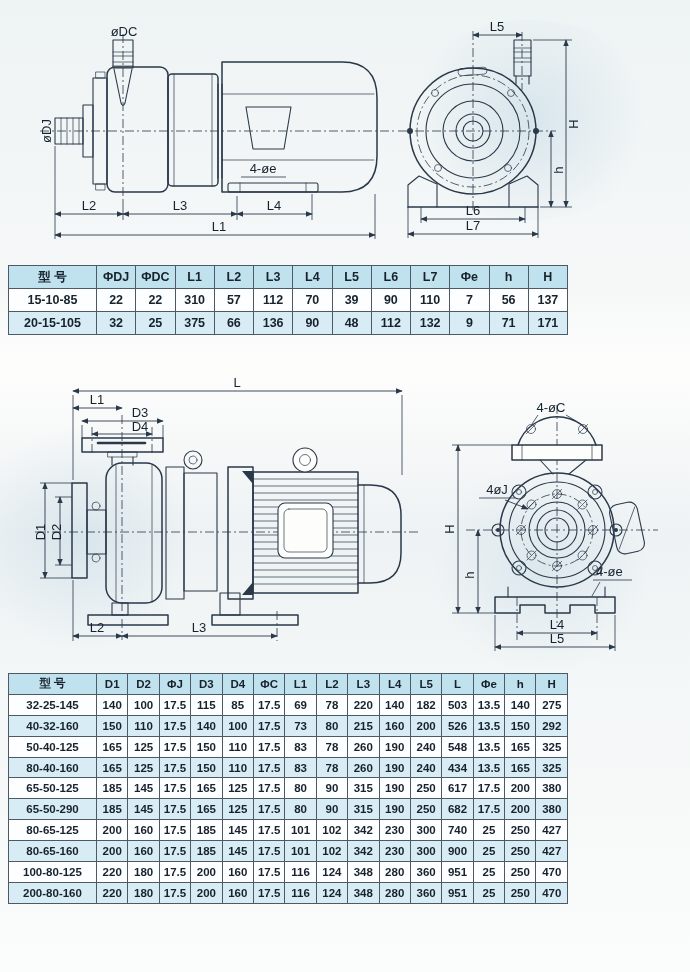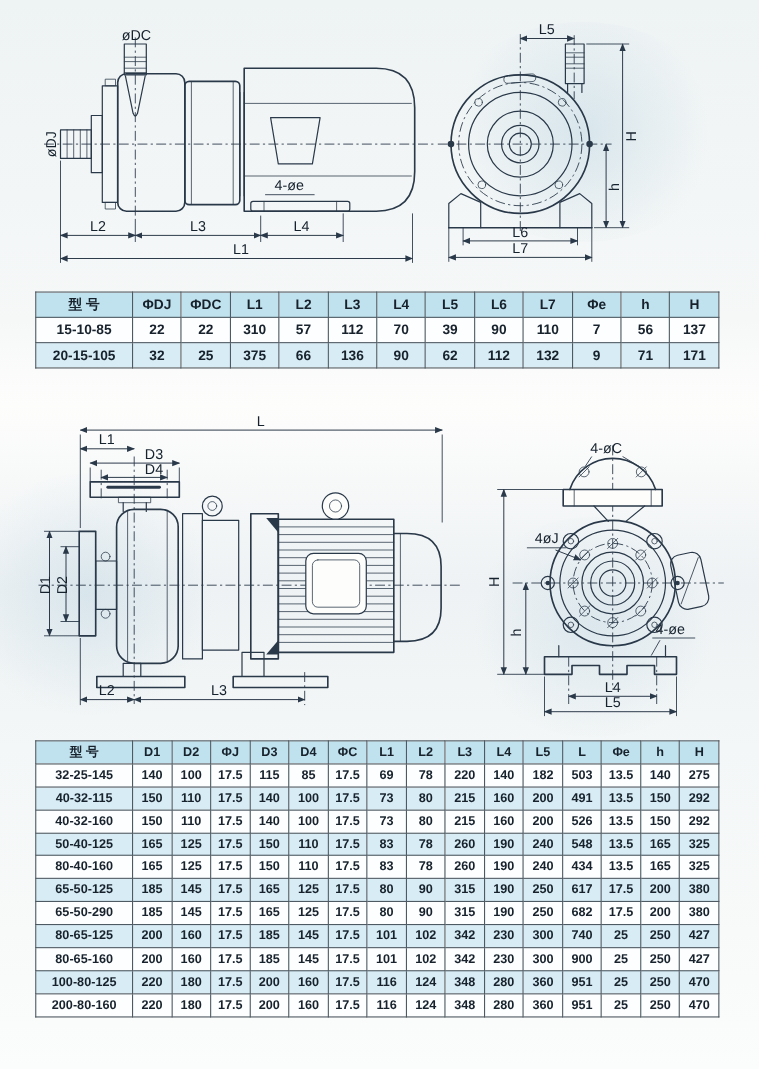--- a/index.html
+++ b/index.html
@@ -18,21 +18,21 @@
   .ln{fill:none;stroke:#2a3949;stroke-width:1.1;stroke-linejoin:round;stroke-linecap:round;}
   .fat{stroke-width:1.5;}
   .thin{stroke-width:.7;}
   .cl{fill:none;stroke:#2a3949;stroke-width:.8;stroke-dasharray:9 3 2 3;}
   .dim{fill:none;stroke:#2a3949;stroke-width:.9;}
   .ext{fill:none;stroke:#2a3949;stroke-width:.8;}
   .solid{fill:#2a3949;stroke:none;}
   .wfill{fill:#fdfdfc;}
   text.dlab{fill:#16222e;font-family:"Liberation Sans",sans-serif;font-size:13px;font-weight:500;}
 
-  table.dims{position:absolute;left:8px;width:622px;border-collapse:collapse;table-layout:fixed;margin-left:24px;}
+  table.dims{position:absolute;left:8px;width:560px;border-collapse:collapse;table-layout:fixed;}
   #table1{top:265px;}
   #table2{top:673px;}
   .dims th,.dims td{border:1px solid #4e5a63;text-align:center;vertical-align:middle;
       color:#17222c;padding:0;overflow:hidden;white-space:nowrap;}
   .dims th{background:#bfe2ee;font-weight:bold;}
   .dims tbody tr:nth-child(odd) td{background:#fdfeff;}
   .dims tbody tr:nth-child(even) td{background:#d7ecf5;}
   #table1 th,#table1 td{height:22px;font-size:12.5px;font-weight:bold;}
   #table2 th,#table2 td{height:19.9px;font-size:11.5px;font-weight:bold;}
   .dims th:first-child,.dims td:first-child{width:87px;}
@@ -176,21 +176,21 @@
           <td>137</td>
         </tr>
         <tr>
           <td>20-15-105</td>
           <td>32</td>
           <td>25</td>
           <td>375</td>
           <td>66</td>
           <td>136</td>
           <td>90</td>
-          <td>62</td>
+          <td>48</td>
           <td>112</td>
           <td>132</td>
           <td>9</td>
           <td>71</td>
           <td>171</td>
         </tr>
       </tbody>
     </table>
 
   <svg id="drawing2" width="690" height="280" viewBox="0 0 690 280">
@@ -379,38 +379,20 @@
           <td>78</td>
           <td>220</td>
           <td>140</td>
           <td>182</td>
           <td>503</td>
           <td>13.5</td>
           <td>140</td>
           <td>275</td>
         </tr>
         <tr>
-          <td>40-32-115</td>
-          <td>150</td>
-          <td>110</td>
-          <td>17.5</td>
-          <td>140</td>
-          <td>100</td>
-          <td>17.5</td>
-          <td>73</td>
-          <td>80</td>
-          <td>215</td>
-          <td>160</td>
-          <td>200</td>
-          <td>491</td>
-          <td>13.5</td>
-          <td>150</td>
-          <td>292</td>
-        </tr>
-        <tr>
           <td>40-32-160</td>
           <td>150</td>
           <td>110</td>
           <td>17.5</td>
           <td>140</td>
           <td>100</td>
           <td>17.5</td>
           <td>73</td>
           <td>80</td>
           <td>215</td>

